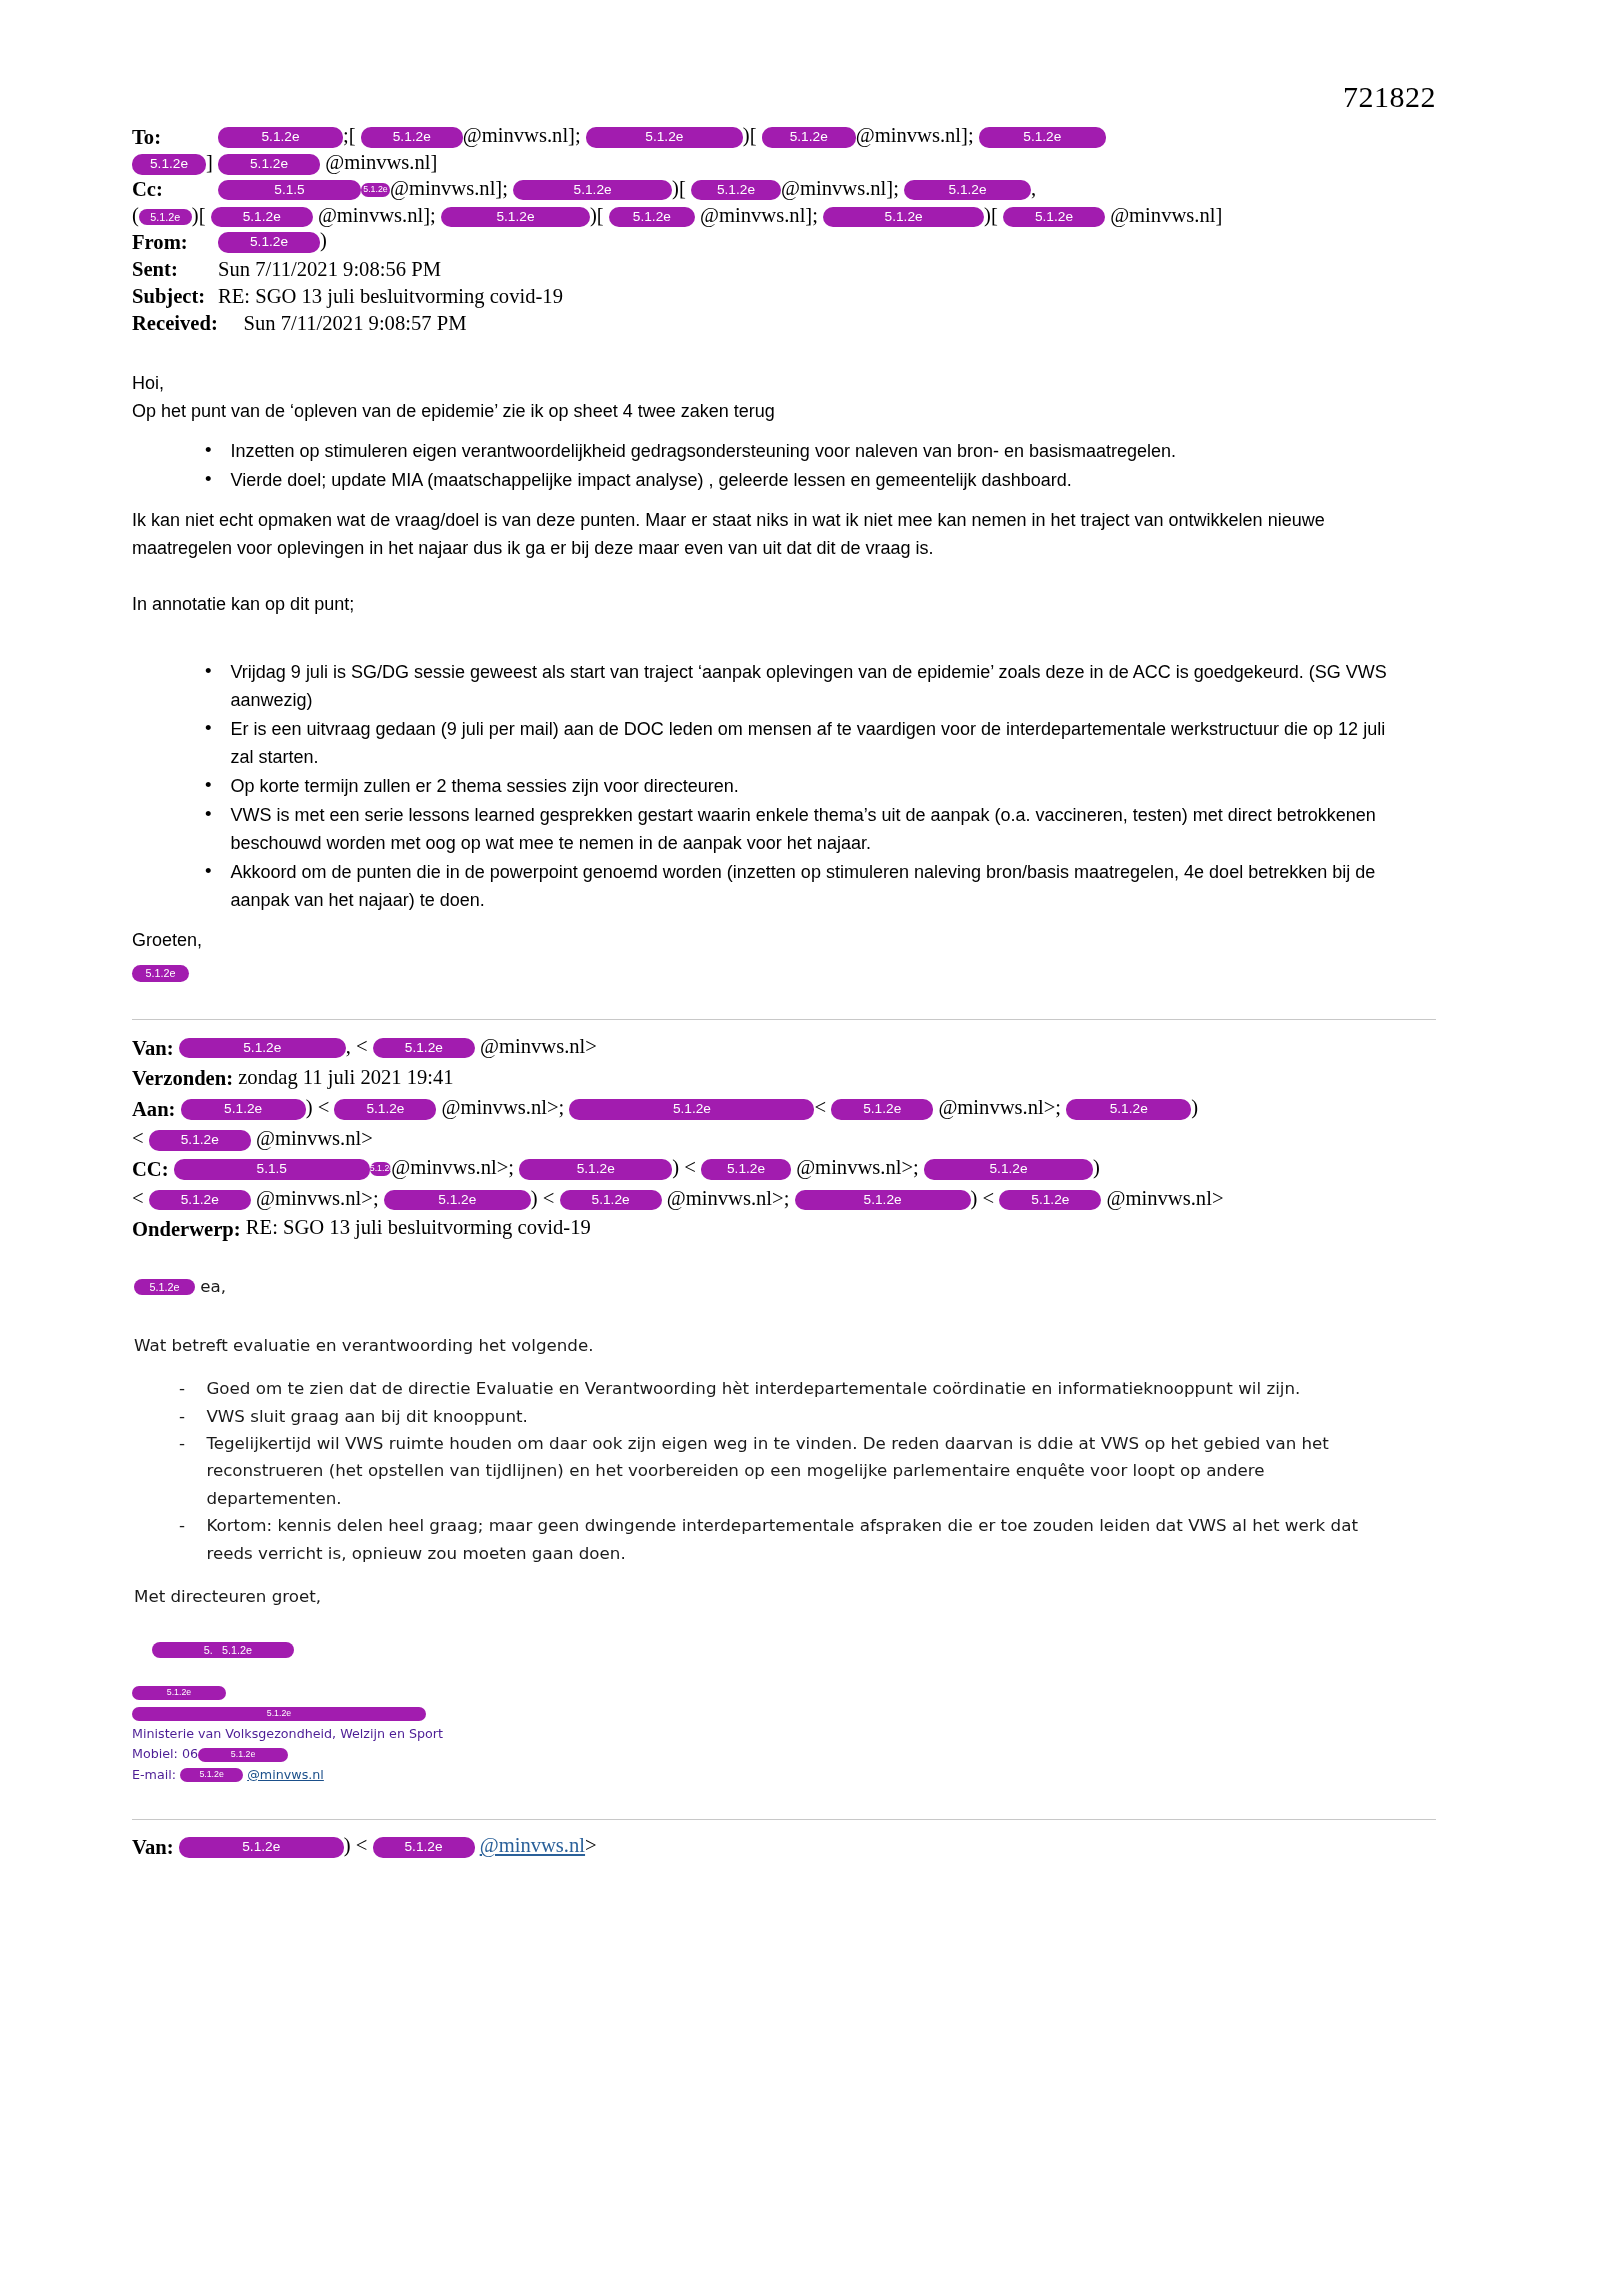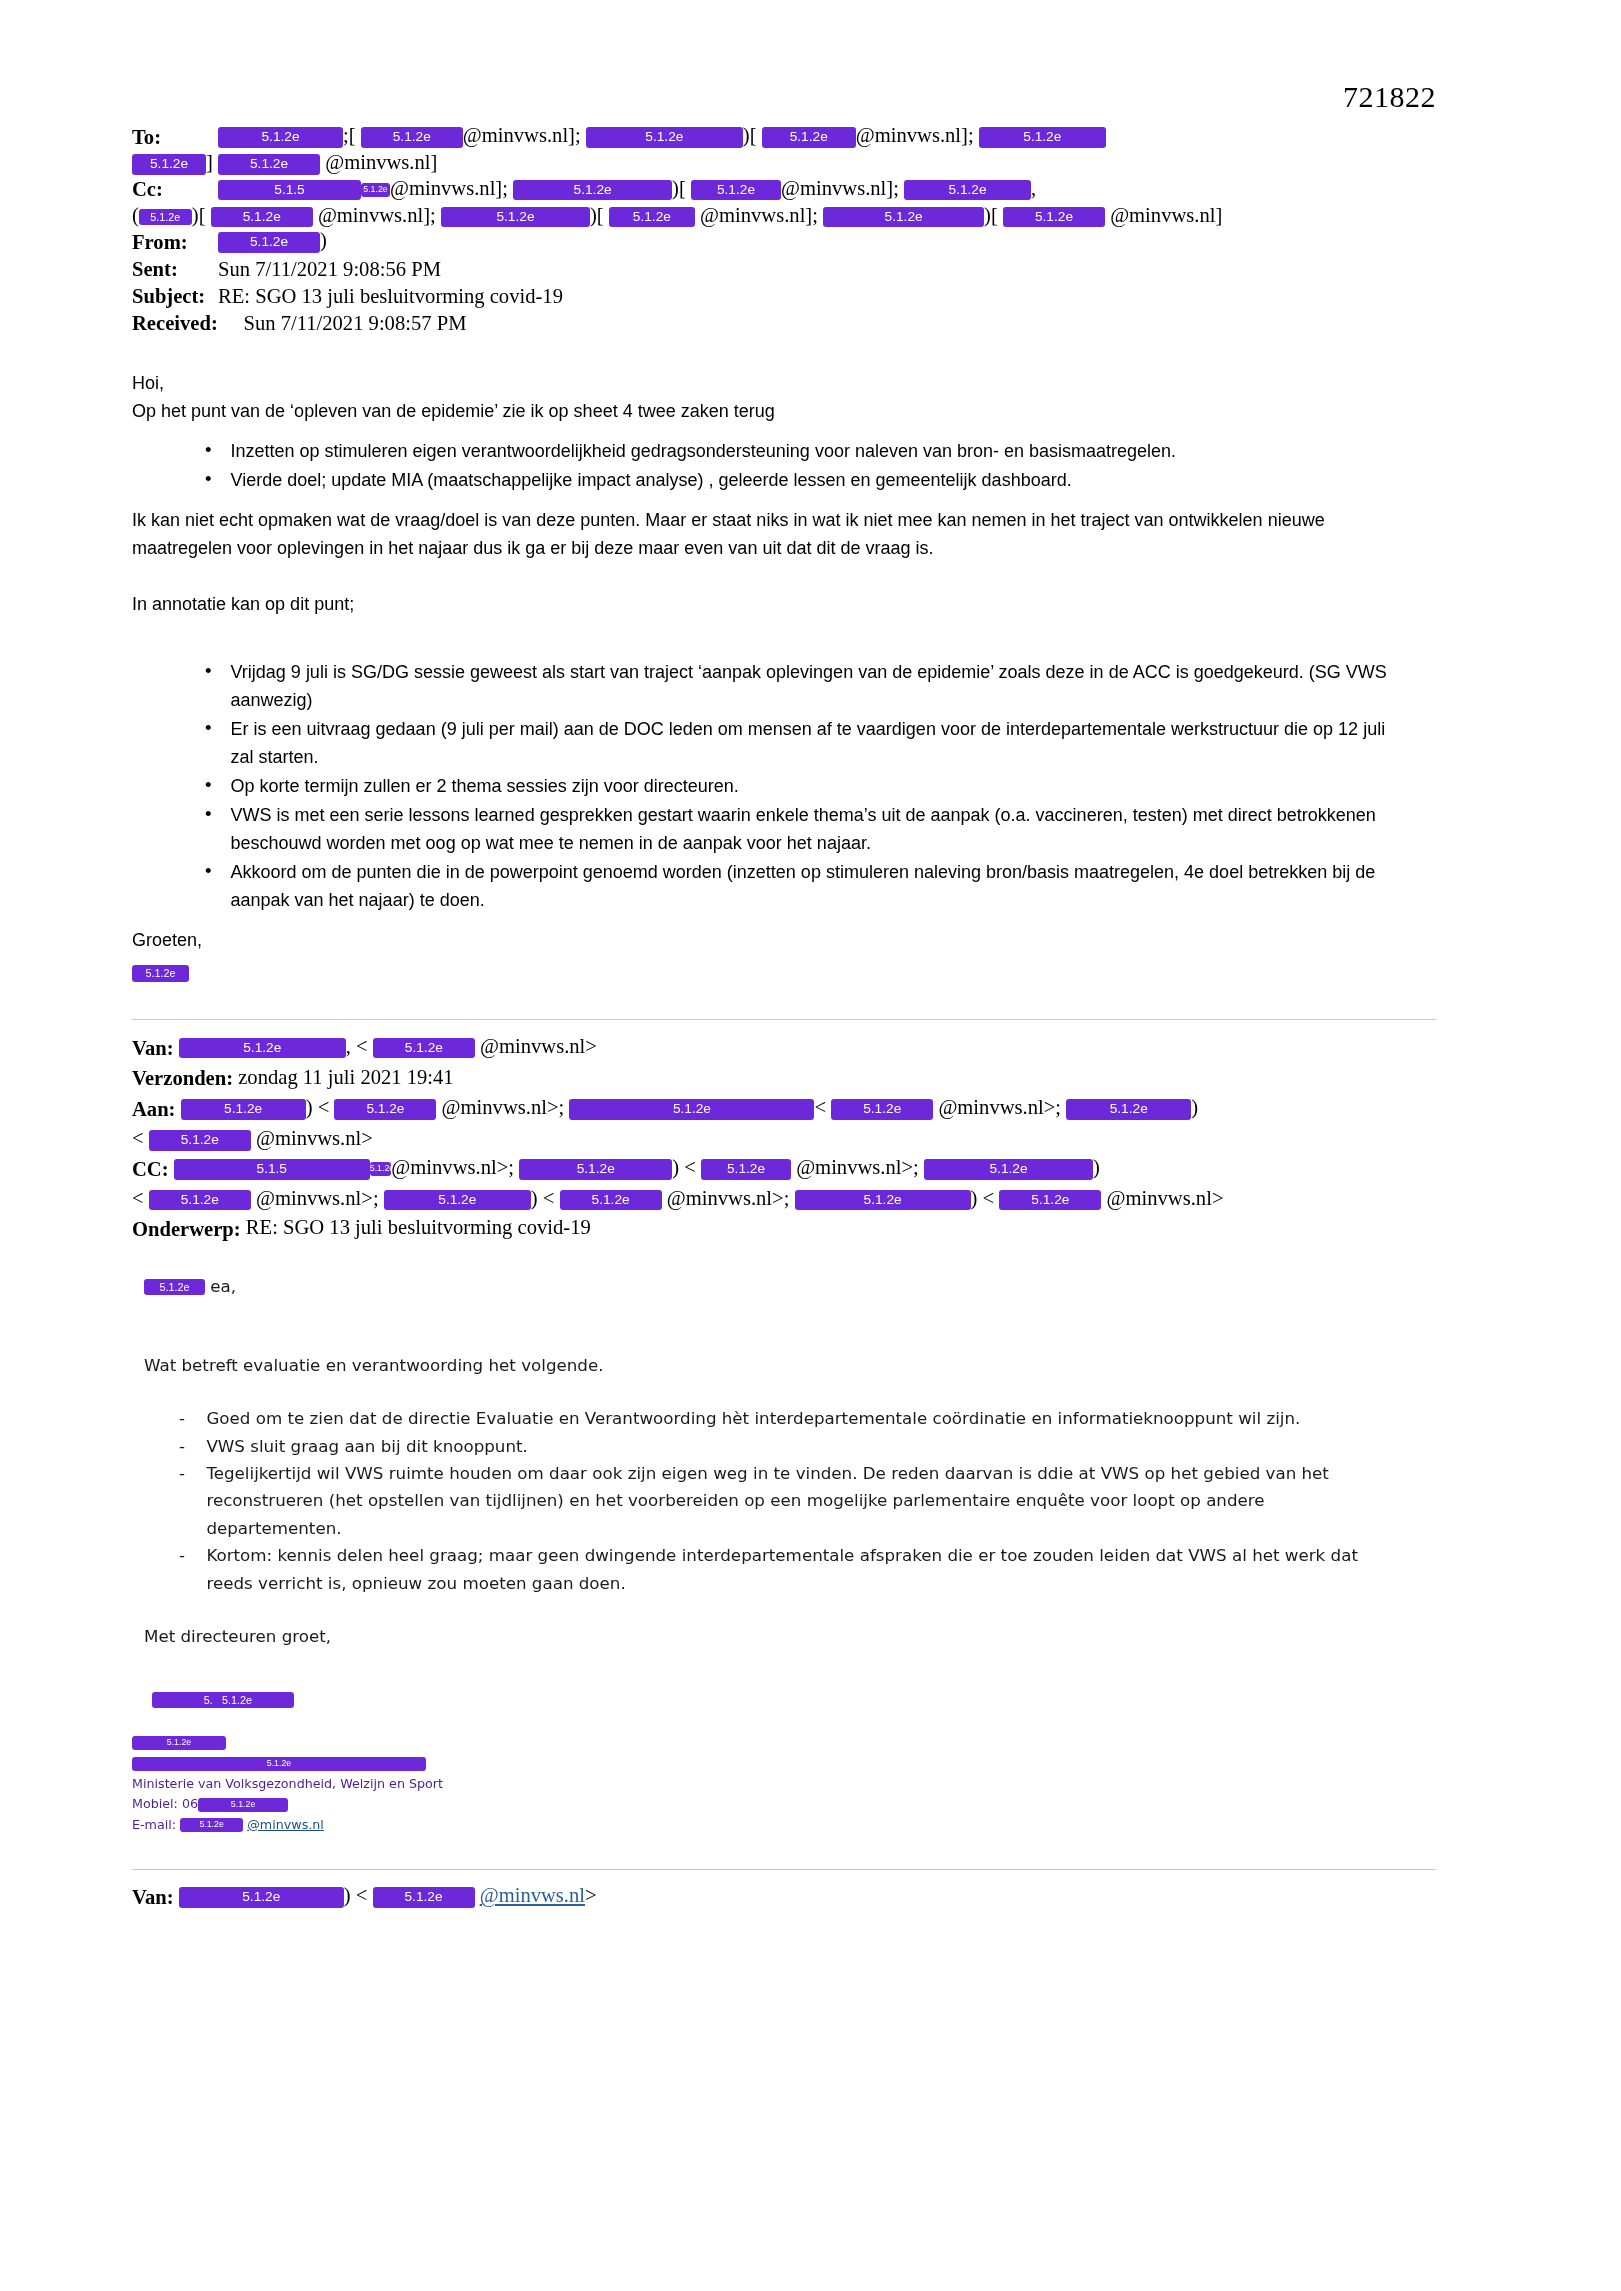--- a/index.html
+++ b/index.html
@@ -27,29 +27,29 @@
     font-size: 30px;
     letter-spacing: 0.5px;
     font-family: "Liberation Serif", serif;
   }
   .content {
     padding: 116px 118px 0 125px;
   }
   
   .red {
     display: inline-block;
-    background: #6d28d9;
+    background: #a21caf;
     color: #ffffff;
     font-size: 13.7px;
     font-family: "Liberation Sans", sans-serif;
     text-align: center;
     vertical-align: middle;
     line-height: 1.35;
     padding: 1px 0;
-    border-radius: 3px;
+    border-radius: 10px;
     white-space: nowrap;
   }
   .red.sm { font-size: 10.8px; }
   .red.xs { font-size: 8.8px; }
 
   
   .hdr {
     font-family: "Liberation Serif", serif;
     font-size: 20.6px;
     line-height: 25.5px;
@@ -117,21 +117,21 @@
   }
   .hdr2 .line { white-space: nowrap; }
 
   
   .body2 {
     font-family: "DejaVu Sans", sans-serif;
     font-size: 16.7px;
     line-height: 27.4px;
     color: #1a1a1a;
   }
-  .body2 p { margin: 12px; }
+  .body2 p { margin: 2px; }
   .dashlist {
     margin: 0;
     padding-left: 47px;
     list-style: none;
   }
   .dashlist li {
     position: relative;
     padding-left: 27.4px;
     margin-bottom: 0px;
   }

